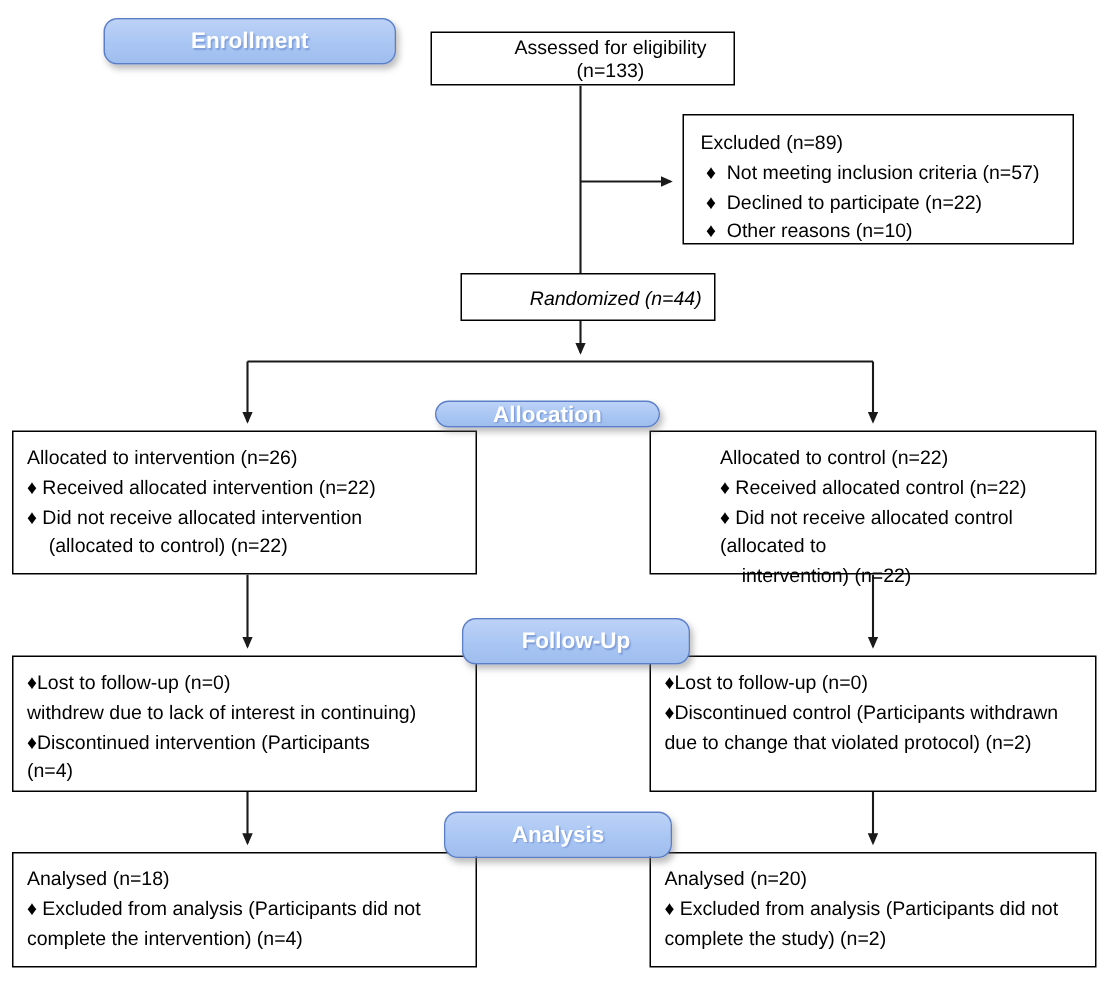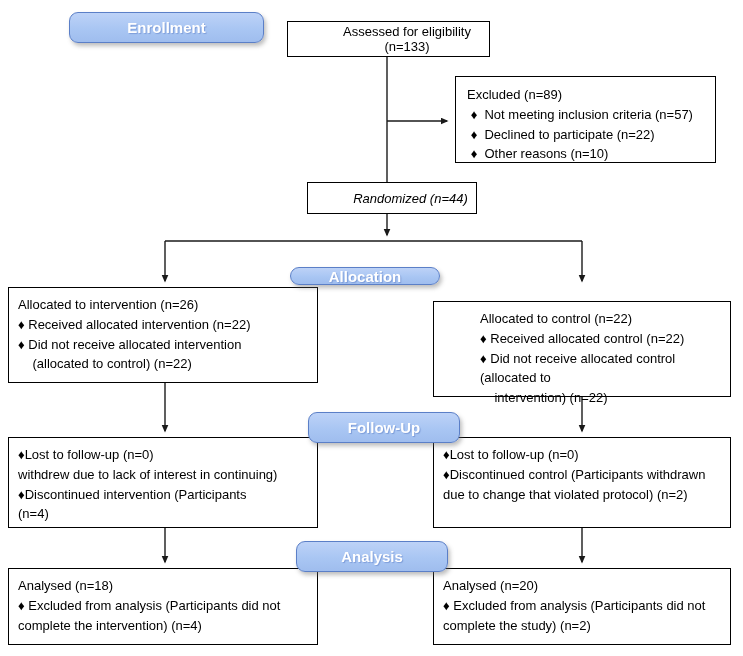--- a/index.html
+++ b/index.html
@@ -83,21 +83,21 @@
     <span>Allocation</span>
   </div>
 
   <div class="fc-box lefttext" style="left:8px;top:287px;width:310px;height:96px;">
       <div class="line">Allocated to intervention (n=26)</div>
       <div class="line">♦ Received allocated intervention (n=22)</div>
       <div class="line">♦ Did not receive allocated intervention</div>
       <div class="line">    (allocated to control) (n=22)</div>
     </div>
 
-  <div class="fc-box lefttext" style="left:433px;top:301px;width:298px;height:96px;padding-left:46px;">
+  <div class="fc-box lefttext" style="left:433px;top:287px;width:298px;height:96px;padding-left:46px;">
       <div class="line">Allocated to control (n=22)</div>
       <div class="line">♦ Received allocated control (n=22)</div>
       <div class="line">♦ Did not receive allocated control (allocated to</div>
       <div class="line">    intervention) (n=22)</div>
     </div>
 
   <div class="band" style="left:308px;top:412px;width:152px;height:31px;">
     <span>Follow-Up</span>
   </div>
 

